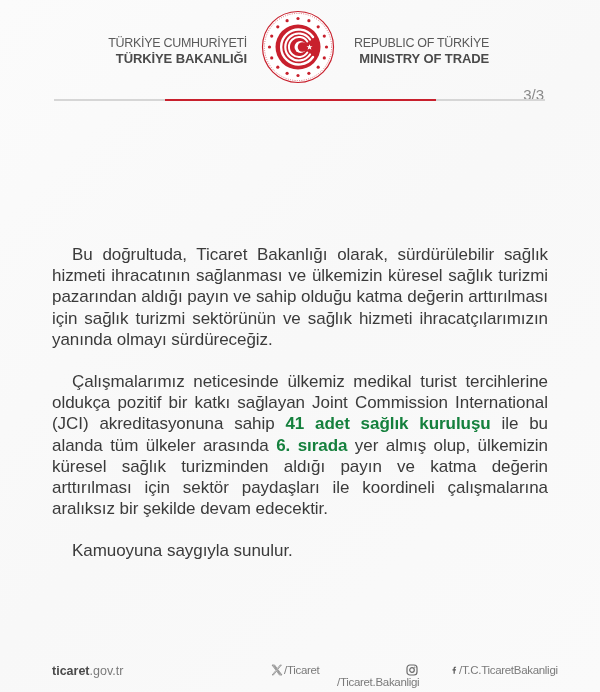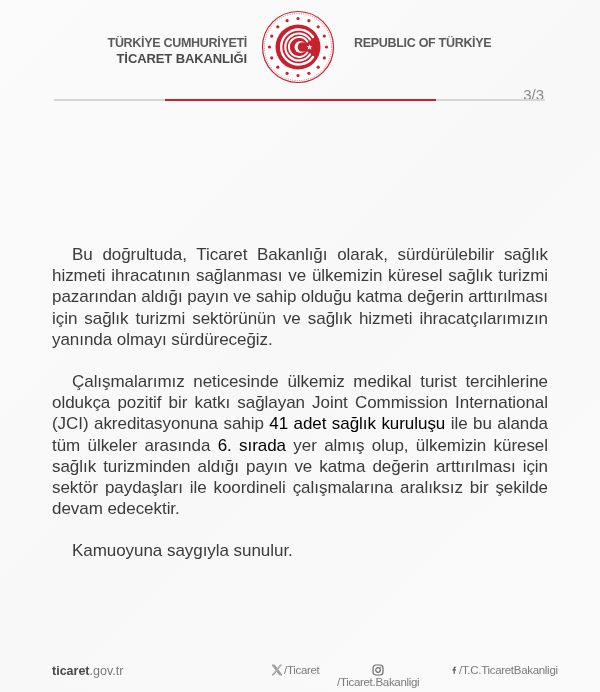--- a/index.html
+++ b/index.html
@@ -27,21 +27,21 @@
       position: absolute;
       left: 354px;
       top: 36px;
       text-align: right;
       color: #5a5a5a;
       line-height: 15px;
     }
     .header-line1 {
       font-size: 12.5px;
       letter-spacing: -0.3px;
-      font-weight: bold;
+      font-weight: normal;
       white-space: nowrap;
     }
     .header-line2 {
       font-size: 13px;
       font-weight: bold;
       letter-spacing: -0.1px;
       color: #4a4a4a;
       white-space: nowrap;
     }
     .logo {
@@ -83,22 +83,22 @@
       line-height: 21.2px;
       color: #3b3b3b;
     }
     .content p {
       margin: 0 0 21px 0;
       text-indent: 20px;
       text-align: justify;
       letter-spacing: -0.05px;
     }
     .content b {
-      font-weight: normal;
-      color: #000000;
+      font-weight: bold;
+      color: #15803d;
     }
     .footer {
       position: absolute;
       top: 664px;
       left: 0;
       width: 492px;
       height: 20px;
       font-size: 11.5px;
       color: #7a7a7a;
     }
@@ -110,38 +110,38 @@
       color: #7a7a7a;
     }
     .site b {
       color: #4a4a4a;
       font-weight: bold;
     }
     .social {
       position: absolute;
       top: 0;
       display: flex;
-      align-items: center;
+      align-items: flex-end;
       white-space: nowrap;
       letter-spacing: -0.3px;
     }
     .social .ico {
       display: inline-block;
       width: 12px;
       height: 12px;
       margin-right: 1px;
       color: #7a7a7a;
     }
   </style>
 </head>
 <body>
 
 <div class="header-left">
   <div class="header-line1">TÜRKİYE CUMHURİYETİ</div>
-  <div class="header-line2">TİCARET BAKANLIĞI</div>
+  <div class="header-line2">TÜRKİYE BAKANLIĞI</div>
 </div>
 
 <svg class="logo" viewBox="0 0 74 74" xmlns="http://www.w3.org/2000/svg">
 
   <circle cx="37" cy="37" r="35.5" fill="#ffffff" stroke="#c8202d" stroke-width="1.2"></circle>
   <circle cx="37" cy="37" r="33.6" fill="none" stroke="#c8202d" stroke-width="0.6" stroke-dasharray="1 1.3"></circle>
 
   <g fill="#c8202d">
     <circle cx="37" cy="8.5" r="1.6"></circle>
     <circle cx="47.9" cy="10.7" r="1.6"></circle>
@@ -170,20 +170,21 @@
   </g>
 
   <circle cx="39.5" cy="37" r="6" fill="#ffffff"></circle>
   <circle cx="41.5" cy="37" r="4.8" fill="#c8202d"></circle>
 
   <polygon fill="#ffffff" points="48.5,34.2 49.3,36.3 51.5,36.3 49.7,37.6 50.4,39.8 48.5,38.5 46.6,39.8 47.3,37.6 45.5,36.3 47.7,36.3"></polygon>
 </svg>
 
 <div class="header-right">
   <div class="header-line1">REPUBLIC OF TÜRKİYE</div>
+  <div class="header-line2">MINISTRY OF TRADE</div>
 </div>
 
 <div class="page-num">3/3</div>
 
 <div class="divider">
   <div class="divider-accent"></div>
 </div>
 
 <div class="content">
   <p>Bu doğrultuda, Ticaret Bakanlığı olarak, sürdürülebilir sağlık hizmeti ihracatının sağlanması ve ülkemizin küresel sağlık turizmi pazarından aldığı payın ve sahip olduğu katma değerin arttırılması için sağlık turizmi sektörünün ve sağlık hizmeti ihracatçılarımızın yanında olmayı sürdüreceğiz.</p>

